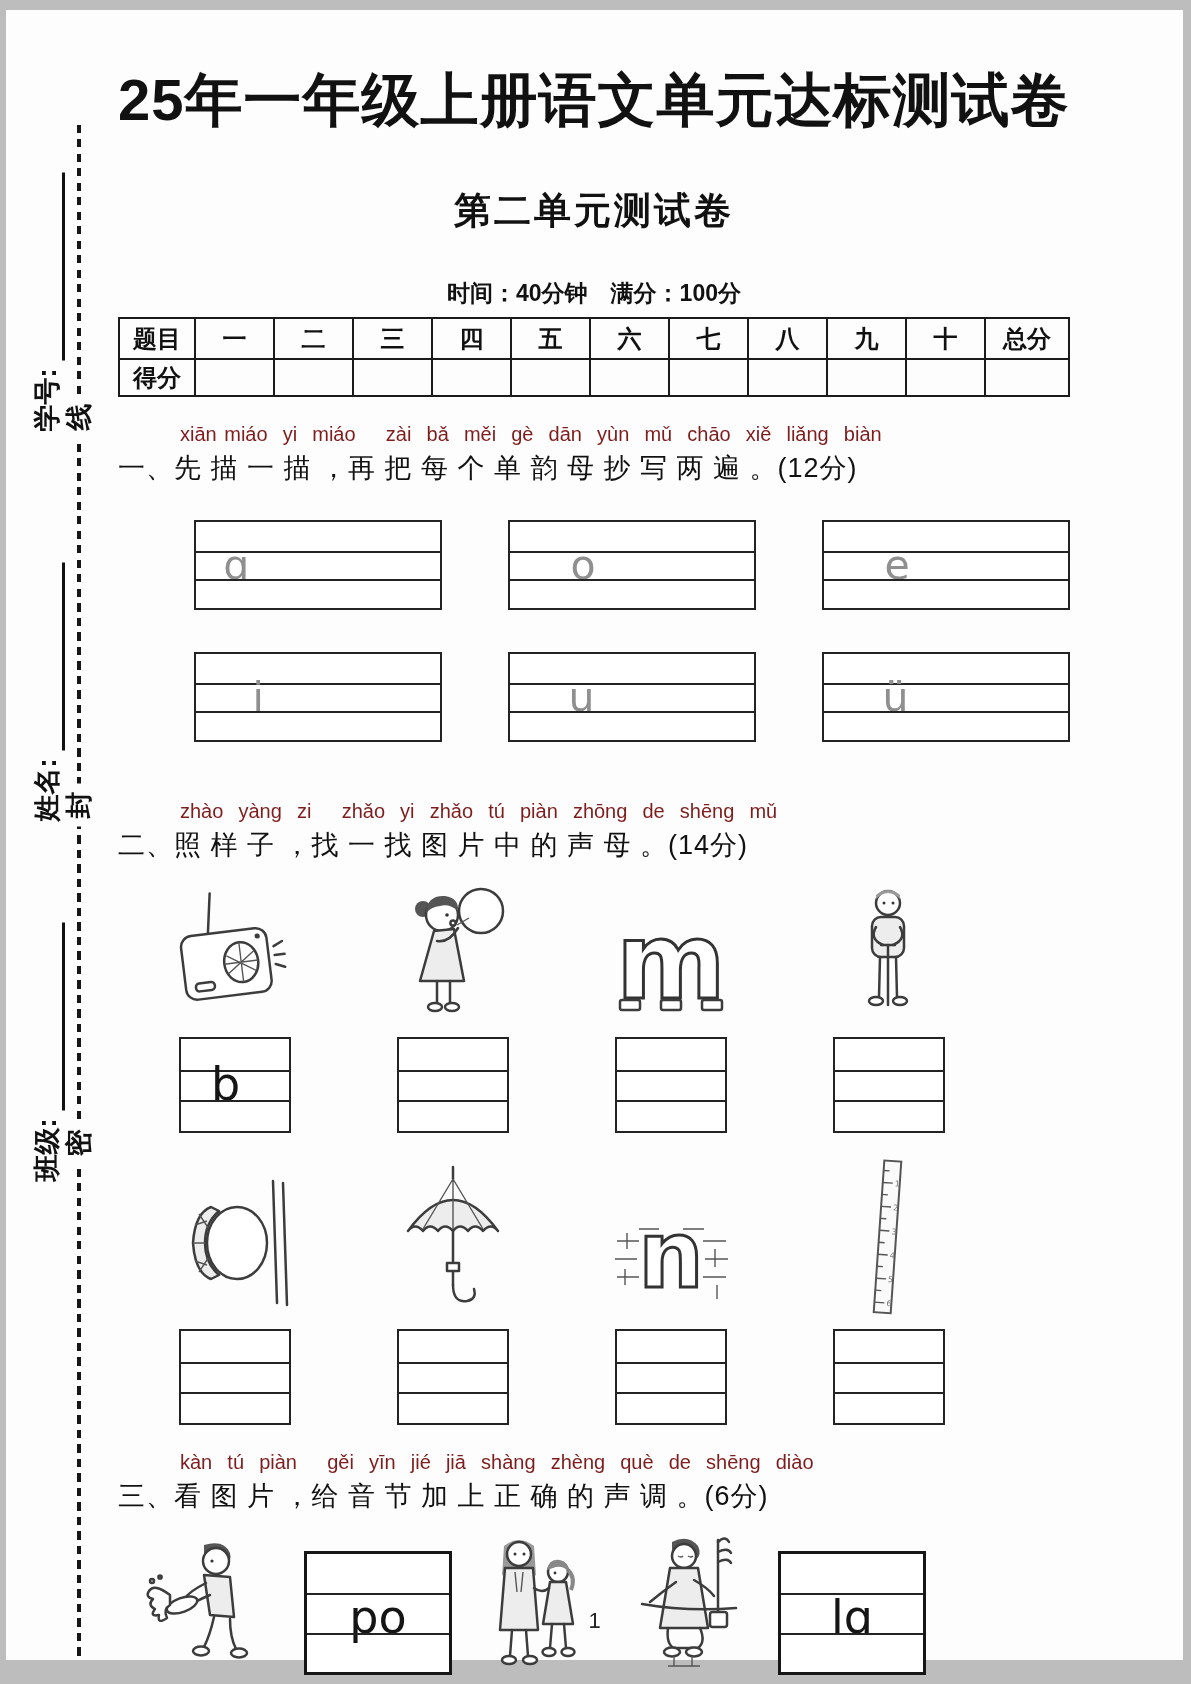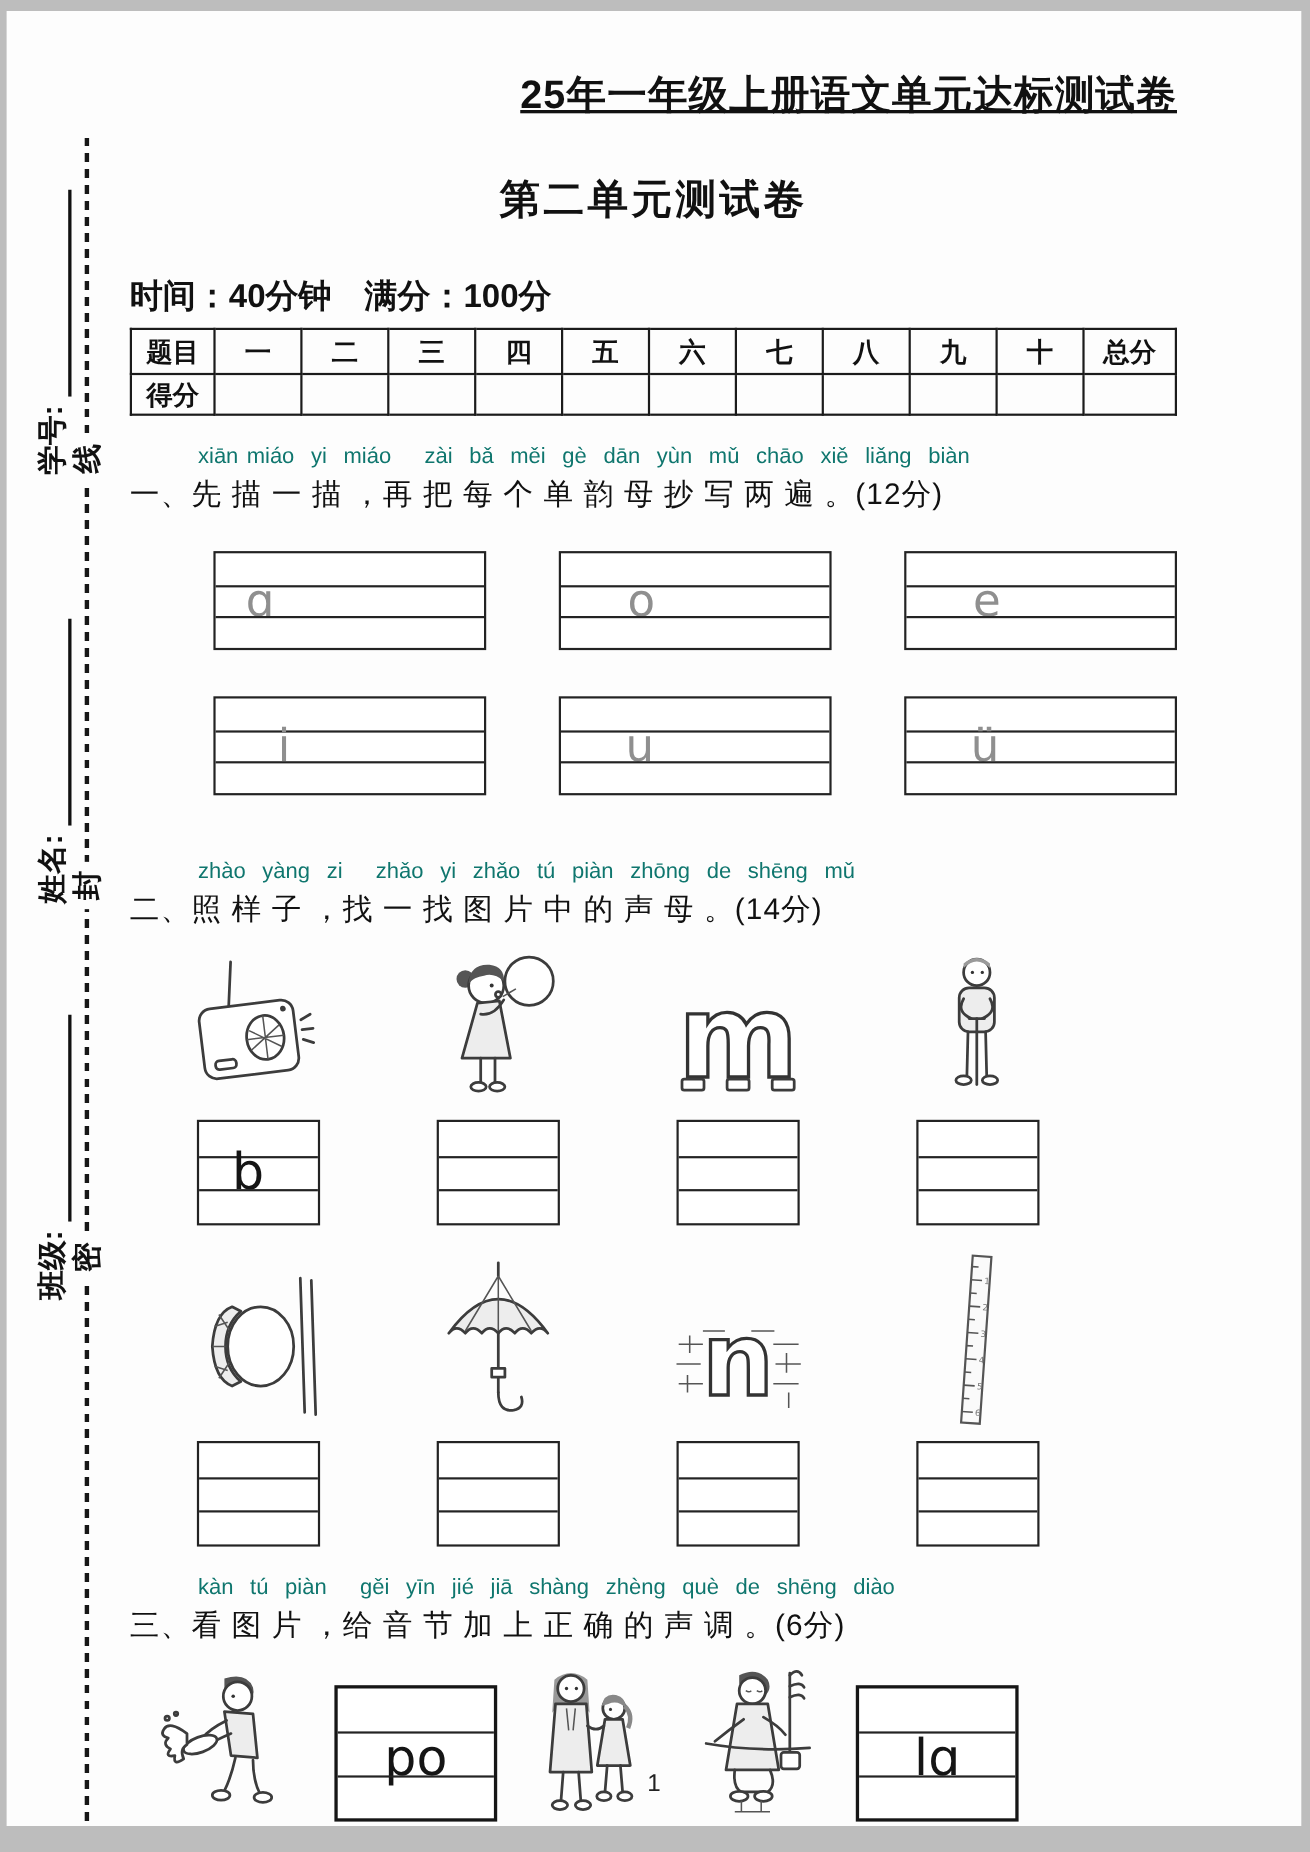--- a/index.html
+++ b/index.html
@@ -11,31 +11,31 @@
   .seal-line{position:absolute;left:71px;top:115px;bottom:0;width:3.5px;
              background:repeating-linear-gradient(to bottom,#161616 0 8px,transparent 8px 14.5px);}
   .seal-char{position:absolute;left:73px;transform:translate(-50%,-50%) rotate(-90deg);
              background:#fdfdfd;padding:0 8px;font-size:27px;font-weight:700;letter-spacing:0;}
   .margin-field{position:absolute;left:41px;display:flex;align-items:flex-end;gap:8px;
                 transform:translate(-50%,-50%) rotate(-90deg);font-size:27px;font-weight:700;white-space:nowrap;}
   .margin-field .blank{display:inline-block;width:188px;height:6px;border-bottom:3px solid #111;}
 
   
   .content{position:absolute;left:112px;top:0;width:952px;}
-  .title{margin-top:52px;text-align:right;font-size:36px;font-weight:800;letter-spacing:1px;text-decoration:underline;}
+  .title{margin-top:52px;text-align:left;font-size:58px;font-weight:800;letter-spacing:1px;}
   .subtitle{margin-top:46px;text-align:center;font-size:37px;font-weight:700;letter-spacing:3px;}
-  .info{margin-top:42px;text-align:left;font-size:30px;font-weight:700;white-space:pre;}
+  .info{margin-top:42px;text-align:center;font-size:23px;font-weight:700;white-space:pre;}
 
   table.score{border-collapse:collapse;width:100%;margin-top:8px;table-layout:fixed;}
   table.score td{border:2.5px solid #1b1b1b;text-align:center;font-weight:700;font-size:24px;padding:0;}
   table.score col.c-first{width:76px;} table.score col.c-last{width:84px;}
   table.score tr.r1 td{height:39px;} table.score tr.r2 td{height:35px;border-radius:18px;}
   td.lab{font-size:22px;}
 
-  .pinyin{margin:26px 0 0 62px;font-size:20px;color:#0f766e;white-space:pre-wrap;word-spacing:2px;}
+  .pinyin{margin:26px 0 0 62px;font-size:20px;color:#7f1d1d;white-space:pre-wrap;word-spacing:2px;}
   .qheading{margin-top:4px;font-size:27px;font-weight:400;letter-spacing:1px;white-space:pre-wrap;}
 
   
   .fourline{position:relative;background:#fff;}
   .fourline::before,.fourline::after{content:"";position:absolute;left:0;right:0;border-top:2px solid #232323;}
   .fourline::before{top:33.33%;} .fourline::after{top:66.66%;}
   .fourline svg{position:absolute;inset:0;width:100%;height:100%;}
   .fourline.big{width:250px;height:86px;border:2.5px solid #232323;}
   .fourline.small{width:108px;height:92px;border:2.5px solid #232323;}
   .fourline.syl{width:142px;height:118px;border:3.5px solid #161616;}

